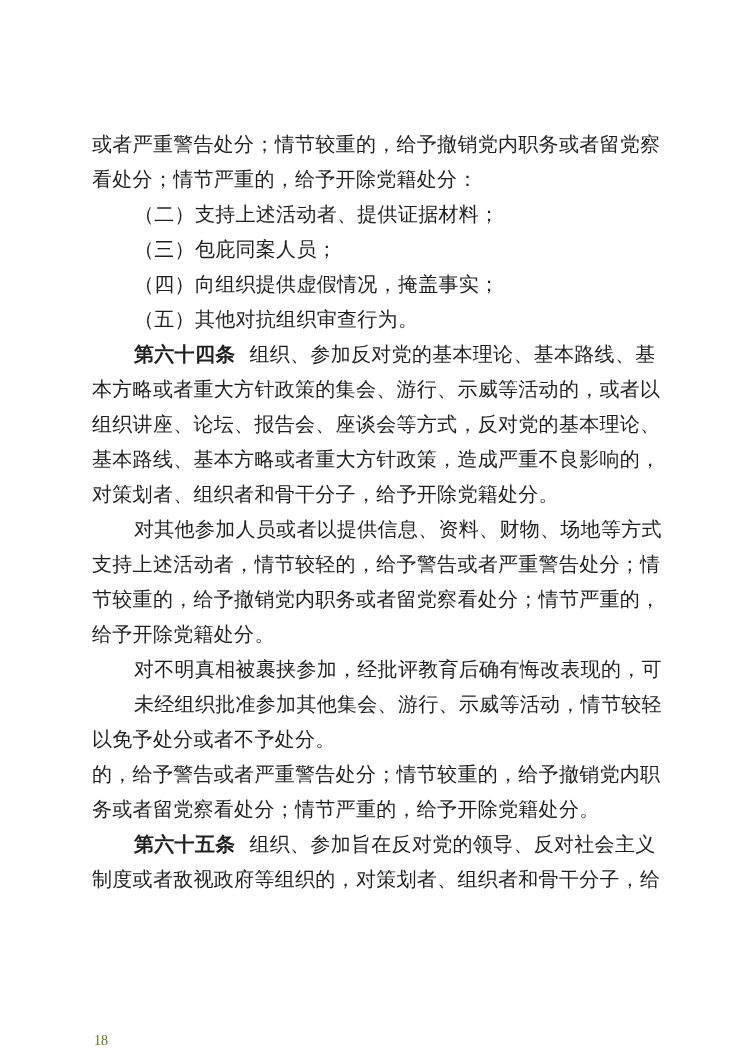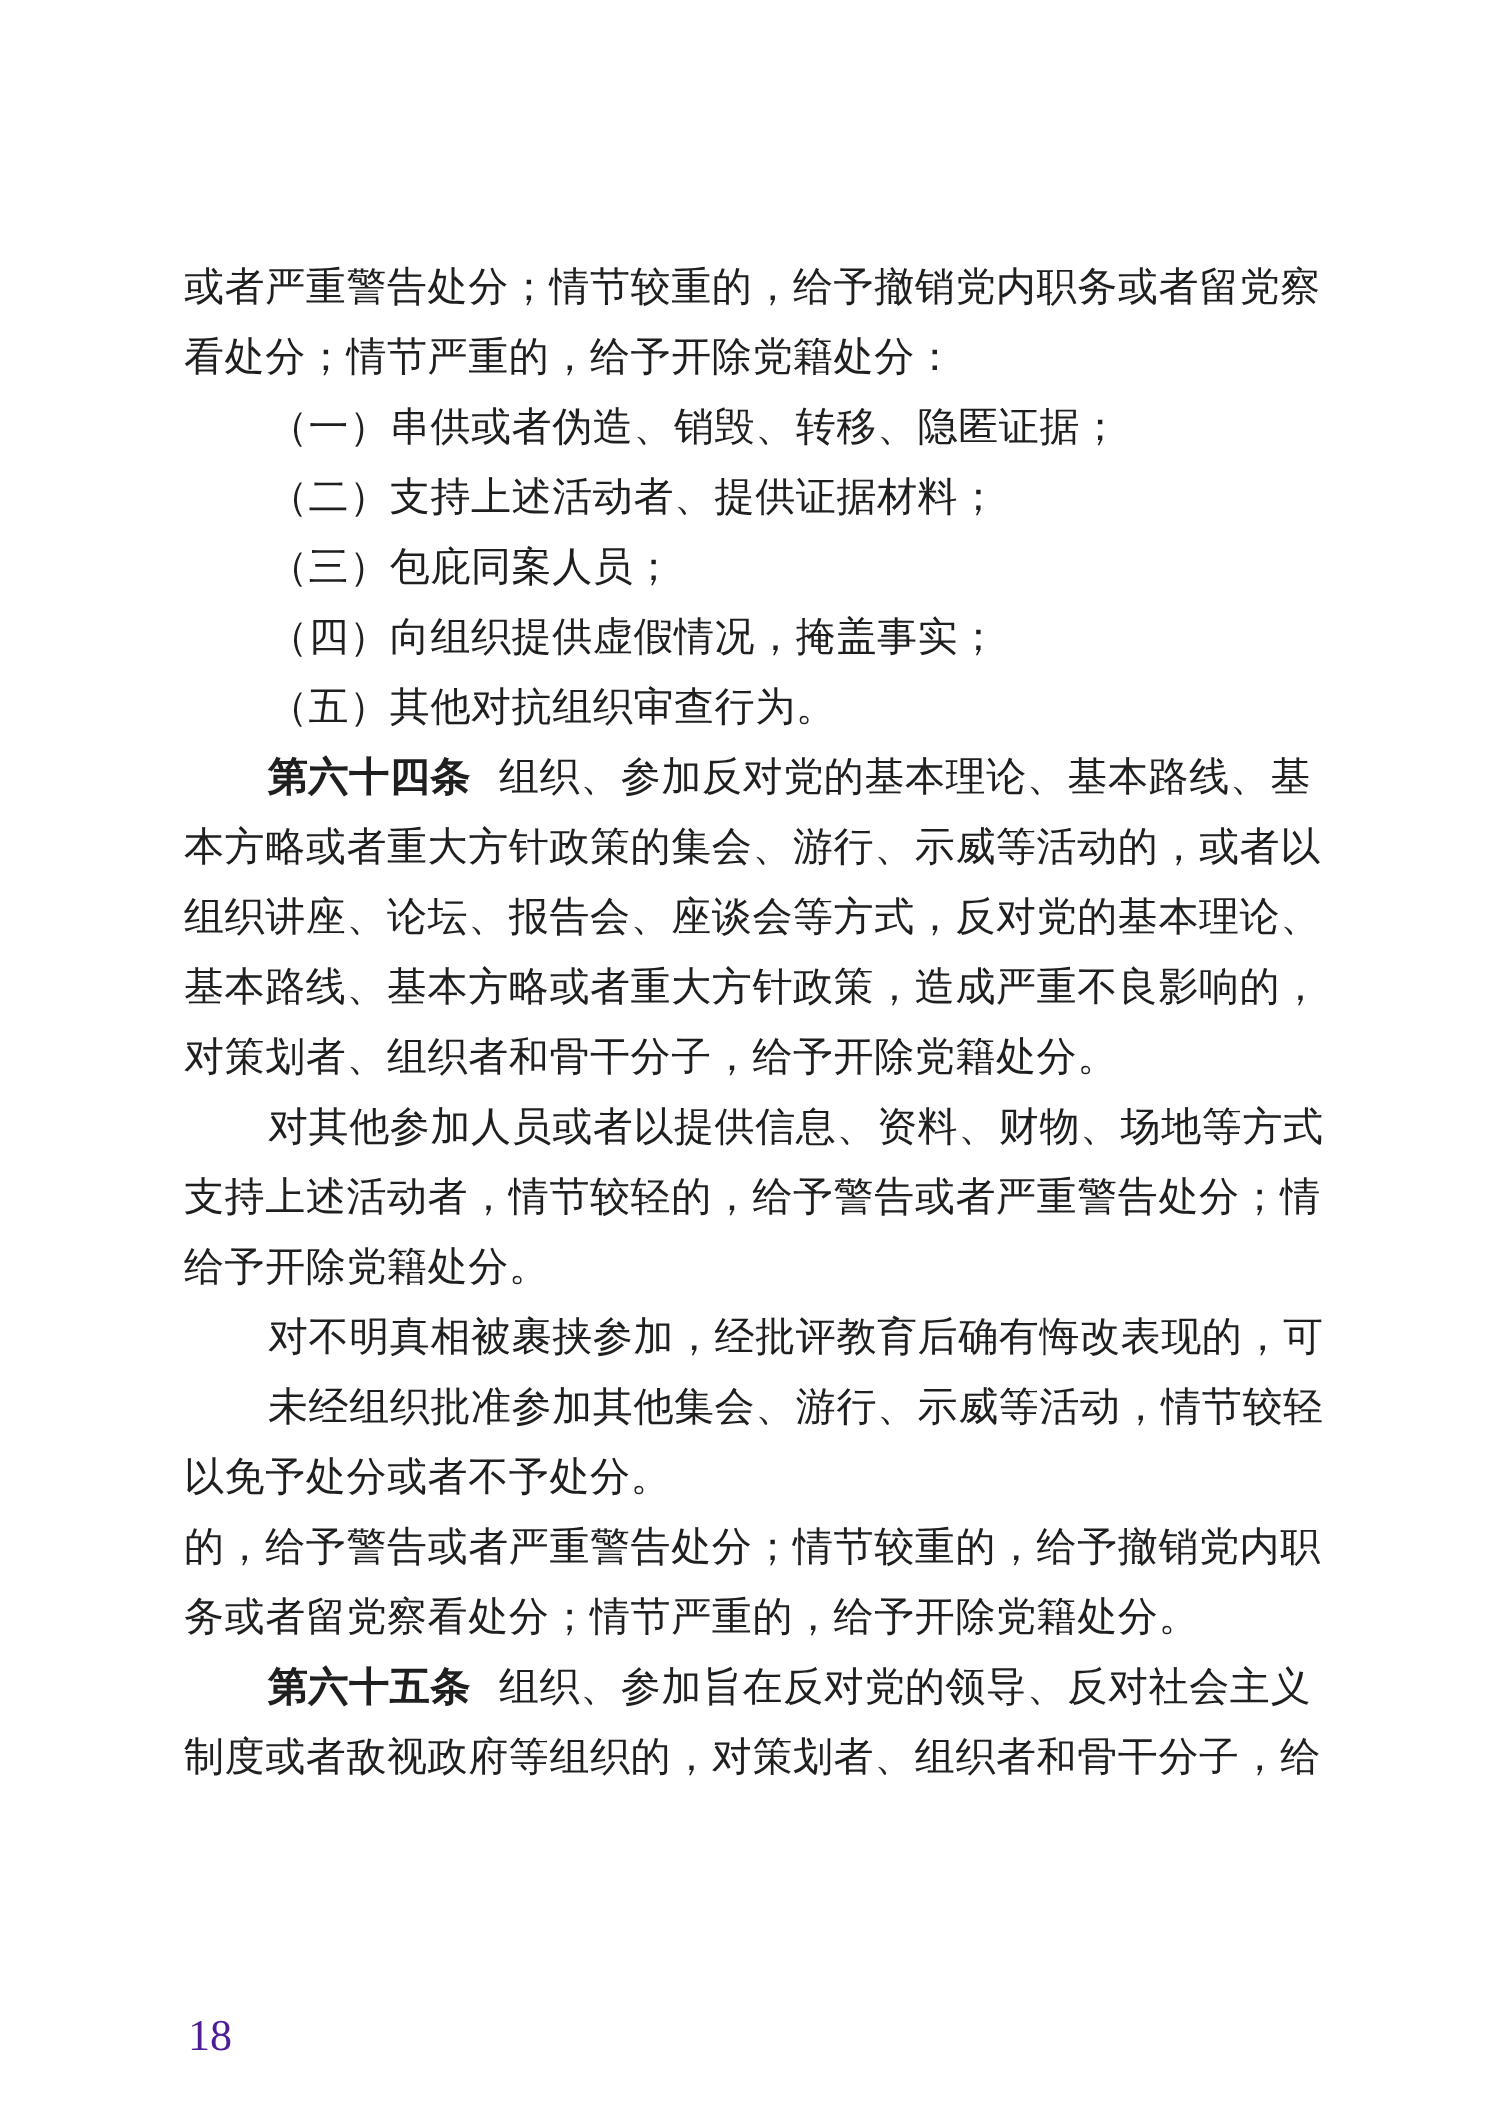--- a/index.html
+++ b/index.html
@@ -34,46 +34,46 @@
     padding-left: 42px;
   }
   .article-no {
     font-weight: bold;
     margin-right: 14px;
     text-align: center;
   }
   .page-number {
     position: absolute;
     left: 94px;
-    top: 1005px;
-    font-size: 22px;
+    top: 1028px;
+    font-size: 14px;
     line-height: 26px;
-    color: #4c1d95;
+    color: #4d7c0f;
     font-family: "Liberation Serif", "DejaVu Serif", serif;
   }
 </style>
 </head>
 <body>
 
 <div class="page">
   <div class="text-block" id="text-block">
       <div class="line"><span>或者严重警告处分；情节较重的，给予撤销党内职务或者留党察</span></div>
       <div class="line"><span>看处分；情节严重的，给予开除党籍处分：</span></div>
-      <div class="line indent"><span>（一）串供或者伪造、销毁、转移、隐匿证据；</span></div>
       <div class="line indent"><span>（二）支持上述活动者、提供证据材料；</span></div>
       <div class="line indent"><span>（三）包庇同案人员；</span></div>
       <div class="line indent"><span>（四）向组织提供虚假情况，掩盖事实；</span></div>
       <div class="line indent"><span>（五）其他对抗组织审查行为。</span></div>
       <div class="line indent"><span class="article-no">第六十四条</span><span>组织、参加反对党的基本理论、基本路线、基</span></div>
       <div class="line"><span>本方略或者重大方针政策的集会、游行、示威等活动的，或者以</span></div>
       <div class="line"><span>组织讲座、论坛、报告会、座谈会等方式，反对党的基本理论、</span></div>
       <div class="line"><span>基本路线、基本方略或者重大方针政策，造成严重不良影响的，</span></div>
       <div class="line"><span>对策划者、组织者和骨干分子，给予开除党籍处分。</span></div>
       <div class="line indent"><span>对其他参加人员或者以提供信息、资料、财物、场地等方式</span></div>
       <div class="line"><span>支持上述活动者，情节较轻的，给予警告或者严重警告处分；情</span></div>
+      <div class="line"><span>节较重的，给予撤销党内职务或者留党察看处分；情节严重的，</span></div>
       <div class="line"><span>给予开除党籍处分。</span></div>
       <div class="line indent"><span>对不明真相被裹挟参加，经批评教育后确有悔改表现的，可</span></div>
       <div class="line indent"><span>未经组织批准参加其他集会、游行、示威等活动，情节较轻</span></div>
       <div class="line"><span>以免予处分或者不予处分。</span></div>
       <div class="line"><span>的，给予警告或者严重警告处分；情节较重的，给予撤销党内职</span></div>
       <div class="line"><span>务或者留党察看处分；情节严重的，给予开除党籍处分。</span></div>
       <div class="line indent"><span class="article-no">第六十五条</span><span>组织、参加旨在反对党的领导、反对社会主义</span></div>
       <div class="line"><span>制度或者敌视政府等组织的，对策划者、组织者和骨干分子，给</span></div>
     </div>
   <div class="page-number">18</div>

